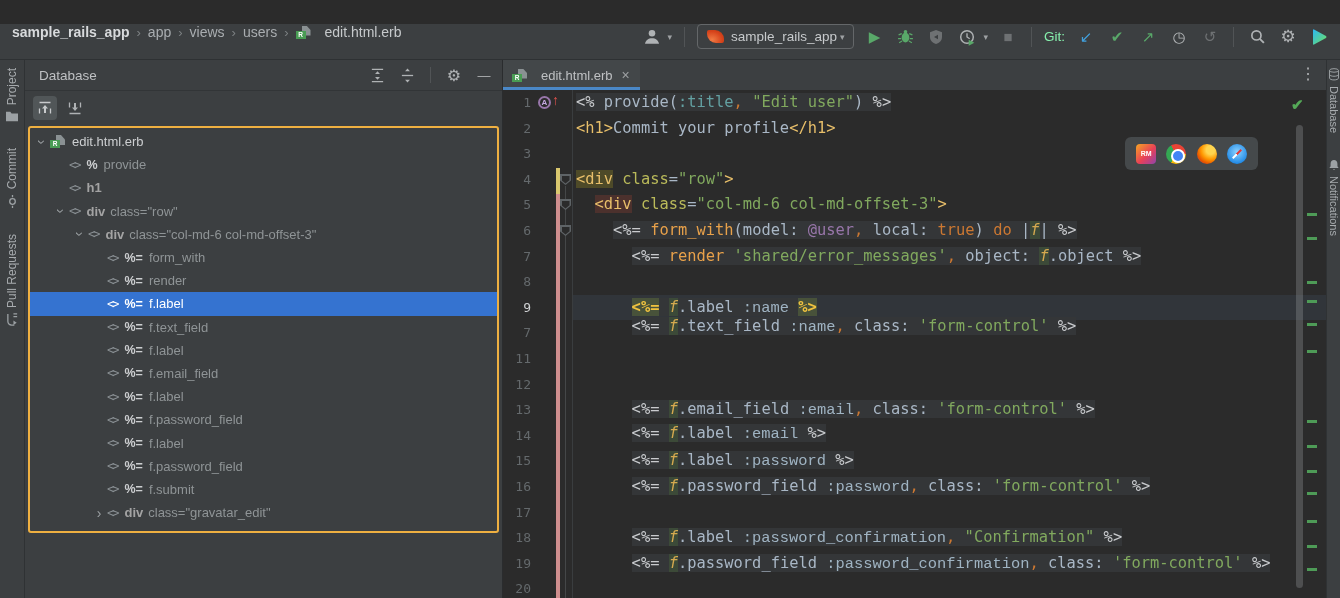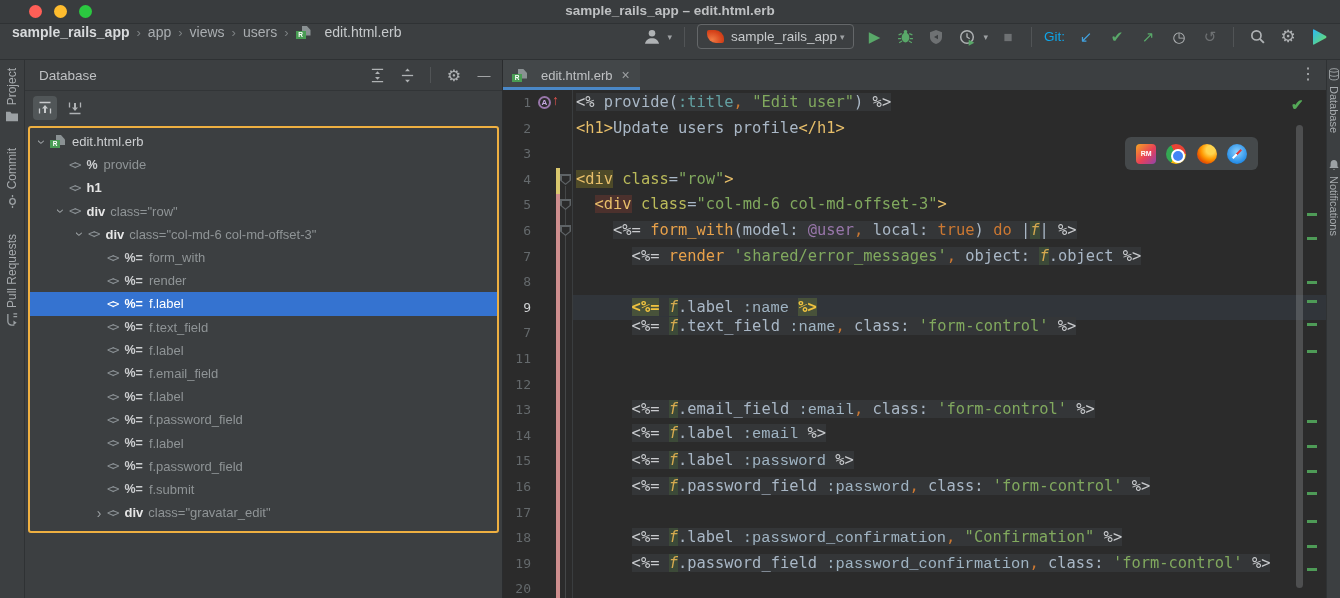--- a/index.html
+++ b/index.html
@@ -23,21 +23,21 @@
   .crumb-file{color:#C6C9CB;}
   .tb-right{margin-left:auto;display:flex;align-items:center;gap:9px;}
   .vsep{width:1px;height:20px;background:#515456;margin:0 3px;}
   .tbico{display:inline-flex;align-items:center;justify-content:center;width:22px;height:22px;font-size:15px;color:#AFB2B4;}
   .tbico.dim{color:#6E7173;}
   .tbico.green{color:#59A869;}
   .tbico.blue{color:#41A0DD;}
   .drop{font-size:9px;color:#9EA1A3;margin-left:-4px;}
   .runpill{display:flex;align-items:center;gap:7px;height:25px;padding:0 9px;border:1px solid #646769;border-radius:4px;color:#C7CACC;font-size:13.5px;}
   .ic-rails{width:17px;height:13px;border-radius:2px 9px 2px 9px;background:radial-gradient(ellipse at 30% 75%,#F07B43,#D6431B 60%,#B2350F);}
-  .gitlabel{font-size:13.5px;color:#0ea5e9;margin-right:1px;}
+  .gitlabel{font-size:13.5px;color:#86efac;margin-right:1px;}
   .svgico{display:inline-flex;align-items:center;justify-content:center;width:22px;height:22px;}
   .cwm-ico{width:20px;height:20px;}
   
   .lstripe{position:absolute;left:0;top:60px;width:25px;height:538px;background:#3C3F41;border-right:1px solid #2F3234;
            display:flex;flex-direction:column;align-items:center;padding-top:8px;gap:26px;}
   .stripe-btn{display:flex;flex-direction:column;align-items:center;gap:5px;cursor:default;}
   .vlabel-l{writing-mode:vertical-rl;transform:rotate(180deg);font-size:12px;color:#A7ABAE;}
   
   .rstripe{position:absolute;left:1326px;top:60px;width:14px;height:538px;background:#3C3F41;border-left:1px solid #2F3234;
            display:flex;flex-direction:column;align-items:center;padding-top:8px;gap:26px;}
@@ -54,21 +54,21 @@
   .navbtn.on{background:#515658;}
   .treebox{position:absolute;left:3px;top:66px;width:471px;height:407px;border:2px solid #EFB041;border-radius:3px;overflow:hidden;padding-top:2px;}
   .trow{display:flex;align-items:center;height:23.2px;font-size:13px;white-space:nowrap;cursor:default;}
   .trow.sel{background:#3573D0;}
   .tsp{flex:0 0 auto;}
   .chev{flex:0 0 16px;color:#9CA1A4;font-size:14px;line-height:14px;text-align:center;}
   .chev .g{display:inline-block;}
   .chev.down .g{transform:rotate(90deg);}
   .tagic{color:#8A9094;font-family:"DejaVu Sans Mono",monospace;font-size:12px;letter-spacing:-2px;margin-right:7px;}
   .badge{color:#CDCFD1;font-weight:700;font-size:12.5px;margin-right:6px;}
-  .tname.strong{color:#e5e5e5;font-weight:700;}
+  .tname.strong{color:#a3a3a3;font-weight:700;}
   .tname.file{color:#CDCFD1;}
   .tname.dim{color:#8F9496;}
   .tsuffix{color:#8F9496;margin-left:5px;}
   .trow.sel .tname,.trow.sel .badge,.trow.sel .tagic,.trow.sel .tsuffix{color:#FFFFFF;}
   .erbic{width:16px;height:13px;position:relative;margin-right:6px;flex:0 0 16px;}
   .erbic::before{content:"";position:absolute;right:1px;top:0;width:9px;height:10px;background:#8A9193;clip-path:polygon(0 0,55% 0,100% 45%,100% 100%,0 100%);}
   .erbic .r{position:absolute;left:0;bottom:0;width:10px;height:8px;background:#499C54;color:#fff;
             font:700 6.5px/8px "Liberation Sans",sans-serif;text-align:center;}
   
   .editor{position:absolute;left:503px;top:60px;width:823px;height:538px;background:#3C3F41;}
@@ -123,26 +123,20 @@
   .ic-firefox{background:radial-gradient(circle at 68% 30%,#FFD54F 0 22%,#FF9800 48%,#E65100 72%,#7E57C2 100%);}
   .ic-safari{background:radial-gradient(circle at 50% 40%,#8ED3FF,#1E88E5 75%);}
   .ic-safari::after{content:"";position:absolute;left:9px;top:4px;width:2px;height:12px;background:linear-gradient(#E53935 50%,#FFFFFF 50%);transform:rotate(45deg);}
   svg{display:block;}
 </style>
 </head>
 <body>
 
 <div class="app">
 
-  <div class="titlebar">
-    <span class="tl close"></span>
-    <span class="tl min"></span>
-    <span class="tl max"></span>
-    <div class="wintitle">sample_rails_app – edit.html.erb</div>
-  </div>
 
   <div class="navbar">
     <div class="crumbs">
       <span class="crumb root">sample_rails_app</span>
       <span class="crumb-sep">›</span>
       <span class="crumb">app</span>
       <span class="crumb-sep">›</span>
       <span class="crumb">views</span>
       <span class="crumb-sep">›</span>
       <span class="crumb">users</span>
@@ -455,21 +449,21 @@
         </div>
       <div class="foldm" style="top:84px;"></div>
       <div class="foldm" style="top:109px;"></div>
       <div class="foldm" style="top:135px;"></div>
       <div class="bookmark">
         <span class="bm-a">A</span>
         <span class="bm-arrow">↑</span>
       </div>
       <div id="code-lines">
           <div class="cline" style="top: 0px;"><span class="erbbg"><span class="tk erbd">&lt;%</span><span class="tk fg"> provide</span><span class="tk fg">(</span><span class="tk symteal">:title</span><span class="tk comma">,</span><span class="tk str"> "Edit user"</span><span class="tk fg">)</span><span class="tk erbd"> %&gt;</span></span></div>
-          <div class="cline" style="top: 25.6px;"><span class="tk tag">&lt;h1&gt;</span><span class="tk fg">Update users profile</span><span class="tk tag">&lt;/h1&gt;</span></div>
+          <div class="cline" style="top: 25.6px;"><span class="tk tag">&lt;h1&gt;</span><span class="tk fg">Commit your profile</span><span class="tk tag">&lt;/h1&gt;</span></div>
           <div class="cline" style="top: 51.2px;"></div>
           <div class="cline" style="top: 76.8px;"><span class="tk tag bg-olive">&lt;div</span><span class="tk attr"> class</span><span class="tk fg">=</span><span class="tk str">"row"</span><span class="tk tag">&gt;</span></div>
           <div class="cline" style="top: 102.4px;">  <span class="tk tag bg-red">&lt;div</span><span class="tk attr"> class</span><span class="tk fg">=</span><span class="tk str">"col-md-6 col-md-offset-3"</span><span class="tk tag">&gt;</span></div>
           <div class="cline" style="top: 128px;">    <span class="erbbg"><span class="tk erbd">&lt;%=</span><span class="tk fg"> </span><span class="tk method">form_with</span><span class="tk fg">(</span><span class="tk fg">model: </span><span class="tk ivar">@user</span><span class="tk comma">,</span><span class="tk fg"> local: </span><span class="tk kw">true</span><span class="tk fg">)</span><span class="tk fg"> </span><span class="tk kw">do</span><span class="tk fg"> |</span><span class="tk fvar">f</span><span class="tk fg">|</span><span class="tk erbd"> %&gt;</span></span></div>
           <div class="cline" style="top: 153.6px;">      <span class="erbbg"><span class="tk erbd">&lt;%=</span><span class="tk fg"> </span><span class="tk method">render</span><span class="tk fg"> </span><span class="tk str">'shared/error_messages'</span><span class="tk comma">,</span><span class="tk fg"> object: </span><span class="tk fvar">f</span><span class="tk fg">.object </span><span class="tk erbd">%&gt;</span></span></div>
           <div class="cline" style="top: 179.2px;"></div>
           <div class="cline" style="top: 204.8px;">      <span class="erbbg"><span class="tk erbhl">&lt;%=</span><span class="tk fg"> </span><span class="tk fvar">f</span><span class="tk fg">.label </span><span class="tk sym">:name </span><span class="tk erbhl">%&gt;</span></span></div>
           <div class="cline" style="top: 224px;">      <span class="erbbg"><span class="tk erbd">&lt;%=</span><span class="tk fg"> </span><span class="tk fvar">f</span><span class="tk fg">.text_field </span><span class="tk sym">:name</span><span class="tk comma">,</span><span class="tk fg"> class: </span><span class="tk str">'form-control'</span><span class="tk erbd"> %&gt;</span></span></div>
           <div class="cline" style="top: 256px;"></div>
           <div class="cline" style="top: 291px; margin-top: 40px;">      <span class="erbbg"><span class="tk erbd">&lt;%=</span><span class="tk fg"> </span><span class="tk fvar">f</span><span class="tk fg">.label </span><span class="tk sym">:email </span><span class="tk erbd">%&gt;</span></span></div>

